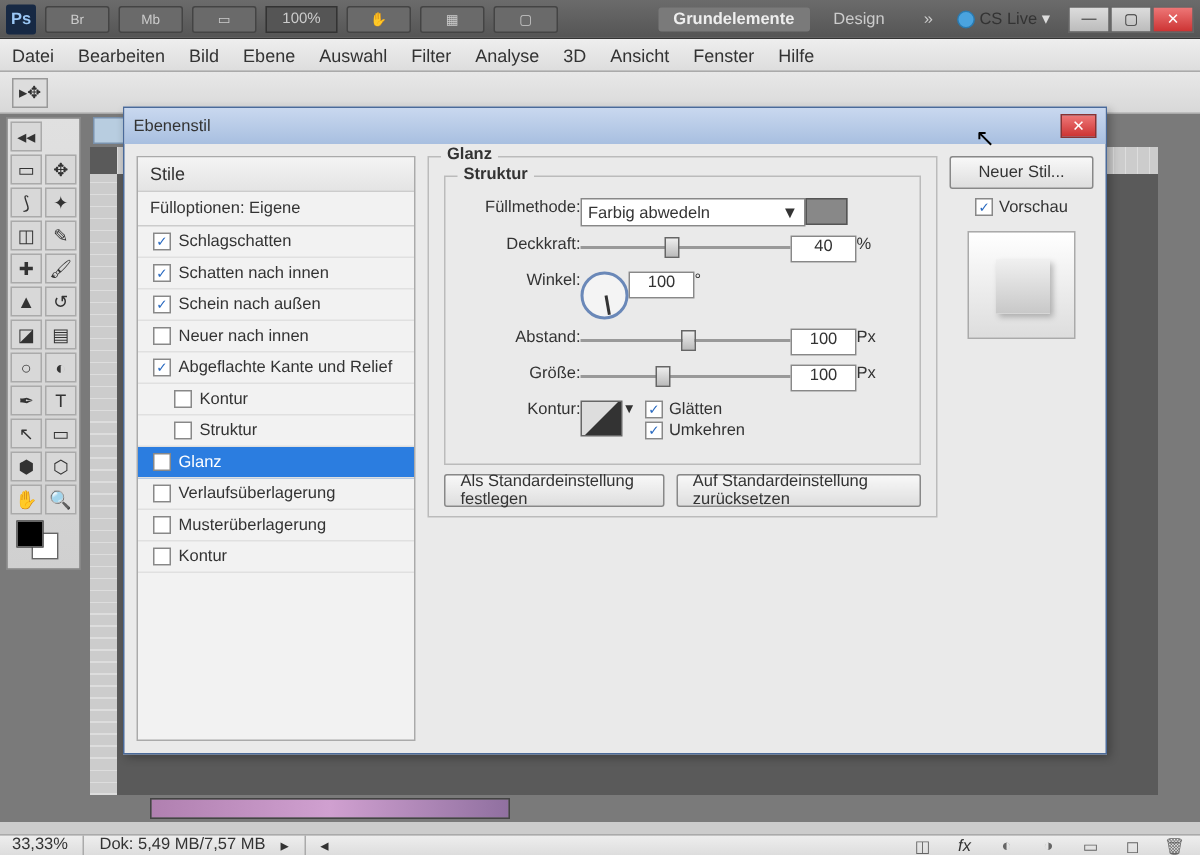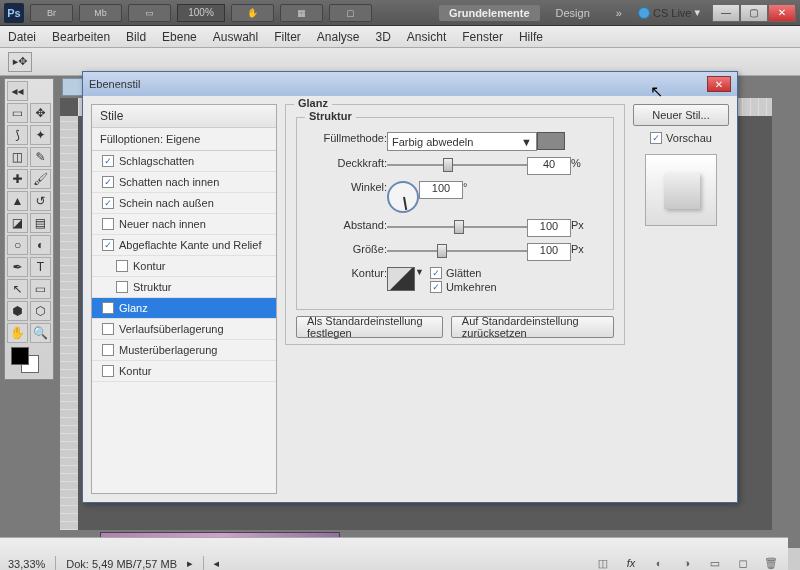--- a/index.html
+++ b/index.html
@@ -25,21 +25,21 @@
 .toolrow{display:flex;gap:2px;margin-bottom:2px}
 .tool{width:22px;height:20px;background:#d8d8d8;border:1px solid #aaa;display:flex;align-items:center;justify-content:center;font-size:12px}
 .swatches{display:flex;margin:4px 2px;position:relative;height:26px}
 .sw-fg{width:18px;height:18px;background:#000;border:1px solid #666;position:absolute;left:2px;top:0;z-index:2}
 .sw-bg{width:18px;height:18px;background:#fff;border:1px solid #666;position:absolute;left:12px;top:8px}
 .canvas-tab{position:absolute;left:62px;top:2px;width:30px;height:18px;background:#b8cde0;border:1px solid #7a92ad}
 .rulers{position:absolute;left:60px;top:22px;right:28px;bottom:18px;background:#5a5a5a}
 .ruler-h{position:absolute;left:18px;top:0;right:0;height:18px;background:repeating-linear-gradient(90deg,#ddd,#ddd 1px,#ccc 1px,#ccc 8px)}
 .ruler-v{position:absolute;left:0;top:18px;width:18px;bottom:0;background:repeating-linear-gradient(0deg,#ddd,#ddd 1px,#ccc 1px,#ccc 8px)}
 .canvas-strip{position:absolute;left:100px;bottom:2px;width:240px;height:14px;background:linear-gradient(90deg,#b080b0,#d0a0d0,#9070a0);border:1px solid #444}
-.statusbar{position:absolute;left:0;right:12px;bottom:0;height:33px;background:linear-gradient(#eee,#ddd);display:flex;align-items:flex-end;padding:0 8px;gap:10px;border-top:1px solid #aaa;font-size:11px}
+.statusbar{position:absolute;left:0;right:0;bottom:0;height:14px;background:linear-gradient(#eee,#ddd);display:flex;align-items:flex-start;padding:0 8px;gap:10px;border-top:1px solid #aaa;font-size:11px}
 .statusbar .sep{border-left:1px solid #aaa;height:14px}
 .statusbar .spacer{flex:1}
 .st-icon{width:18px;height:14px;color:#666;font-size:11px;display:flex;align-items:center;justify-content:center}
 
 .dialog{position:absolute;left:82px;top:71px;width:656px;height:432px;background:#eaeaea;border:1px solid #4a6a9a;box-shadow:2px 2px 6px rgba(0,0,0,.3)}
 .dlg-title{height:24px;background:linear-gradient(#c9d8ef,#a8bfe0);display:flex;align-items:center;padding:0 6px;font-size:12px}
 .dlg-title .spacer{flex:1}
 .dlg-close{width:24px;height:16px;background:linear-gradient(#e77,#c33);border:1px solid #833;display:flex;align-items:center;justify-content:center;color:#fff;font-size:10px}
 .dlg-body{position:absolute;top:24px;left:0;right:0;bottom:0;display:flex;padding:8px;gap:8px}
 .styles-panel{width:186px;border:1px solid #aaa;background:#f2f2f2;display:flex;flex-direction:column}

